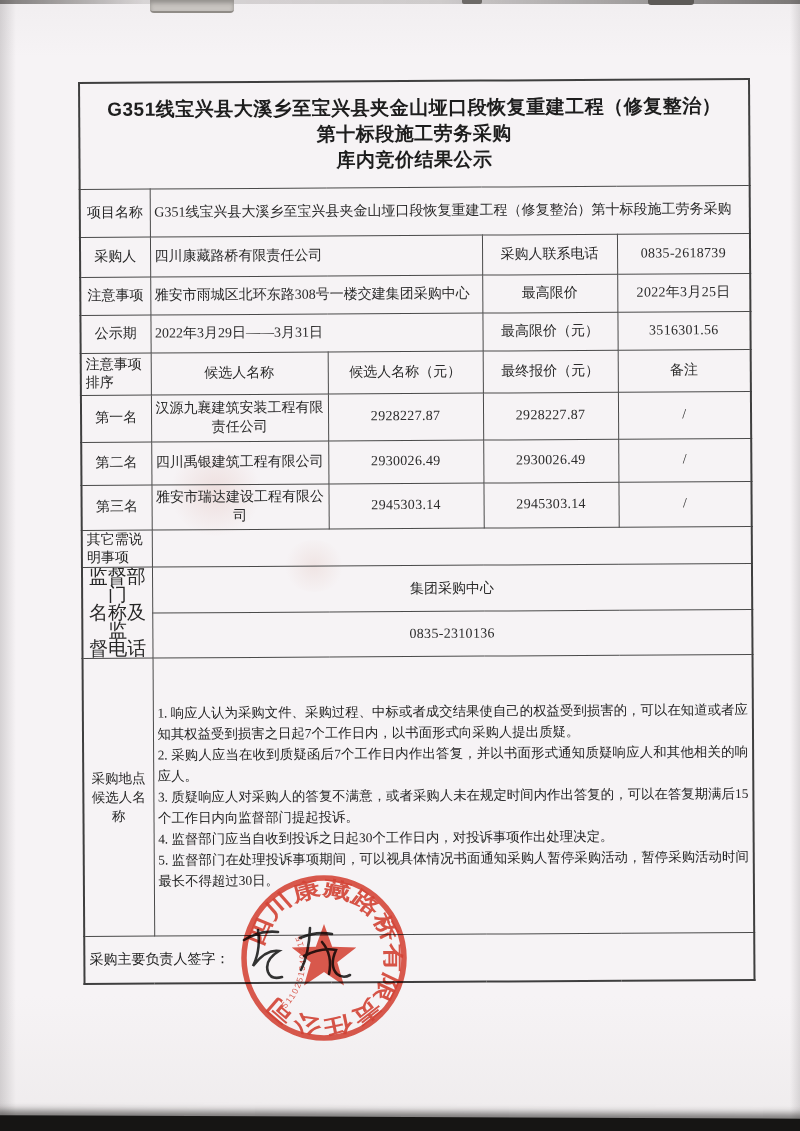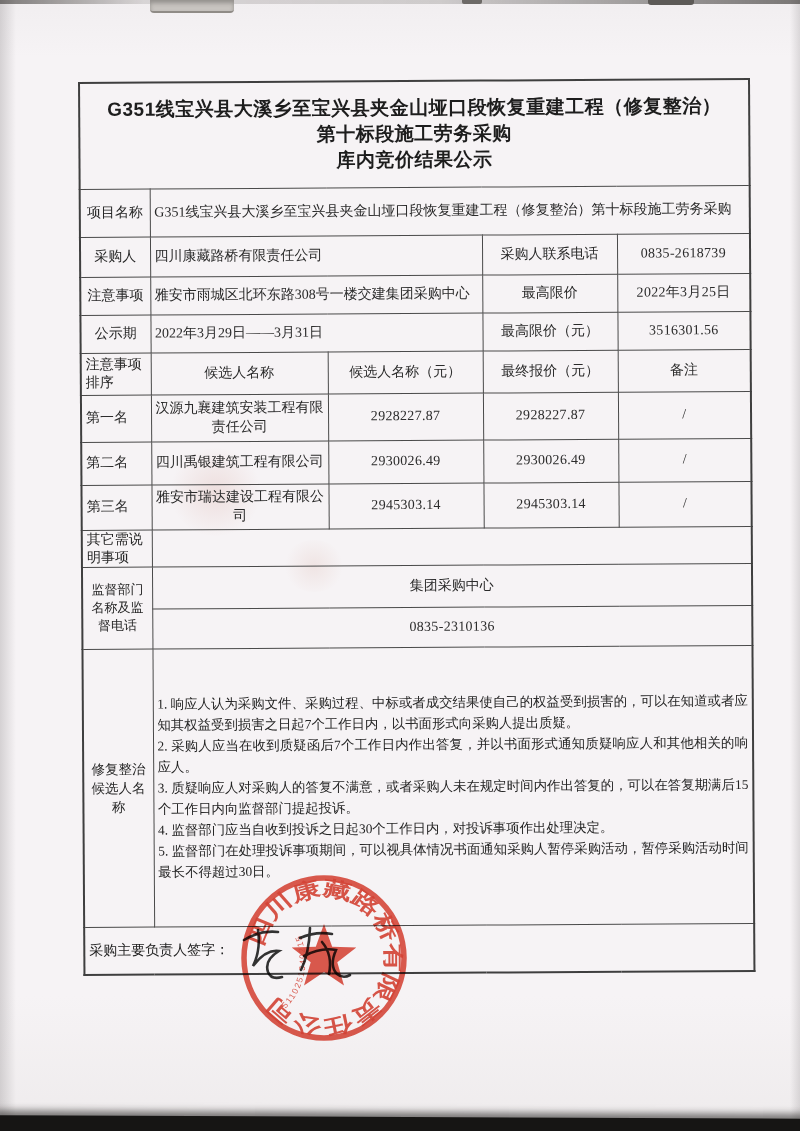--- a/index.html
+++ b/index.html
@@ -43,21 +43,21 @@
   .r-obj{height:278px;} .r-sign{height:48px;}
 
   td.title-cell{text-align:center;vertical-align:middle;padding:6px 2px;}
   .title-line{font-family:"Liberation Sans","DejaVu Sans",sans-serif;font-weight:700;
     font-size:19px;line-height:26px;color:#1d1d1d;letter-spacing:.5px;}
   td.lbl{text-align:center;font-size:14px;color:#262626;}
   td.lbl-left{text-align:left;padding:0 3px;font-size:13.5px;line-height:17px;color:#262626;}
   td.val{text-align:left;padding:0 6px;font-size:13.5px;color:#2a2a2a;}
   td.ctr{text-align:center;font-size:13.5px;color:#2a2a2a;}
   td.num{text-align:center;font-size:13.5px;letter-spacing:.3px;}
-  td.rank{font-size:13px;}
+  td.rank{text-align:center;font-size:13px;}
   td.slash{text-align:center;font-size:15px;}
   td.notes-cell{vertical-align:middle;padding:6px 8px;}
   .note-line{font-size:13.4px;line-height:21px;color:#242424;text-align:justify;}
   td.sign-cell{text-align:left;padding:0 6px;font-size:14.5px;color:#222;}
 
   .seal{position:absolute;left:224px;top:858px;width:200px;height:200px;
     mix-blend-mode:multiply;opacity:.95;z-index:5;}
   .sig{position:absolute;left:234px;top:908px;width:130px;height:86px;
     mix-blend-mode:multiply;z-index:6;}
 </style>
@@ -156,34 +156,34 @@
 
   <tr class="r-other">
     <td class="lbl-left">
       <div>其它需说</div>
       <div>明事项</div>
     </td>
     <td colspan="4" class="val"></td>
   </tr>
 
   <tr class="r-sup1">
-    <td rowspan="2" class="lbl" style="font-size:13px;line-height:18px;">
+    <td rowspan="2" class="lbl" style="font-size:19px;line-height:18px;">
       <div>监督部门</div>
       <div>名称及监</div>
       <div>督电话</div>
     </td>
     <td colspan="4" class="ctr">集团采购中心</td>
   </tr>
   <tr class="r-sup2">
     <td colspan="4" class="num">0835-2310136</td>
   </tr>
 
   <tr class="r-obj">
     <td class="lbl" style="font-size:13.5px;line-height:19px;">
-      <div>修复整治</div>
+      <div>采购地点</div>
       <div>候选人名称</div>
     </td>
     <td colspan="4" class="notes-cell">
       <div class="note-line">1. 响应人认为采购文件、采购过程、中标或者成交结果使自己的权益受到损害的，可以在知道或者应知其权益受到损害之日起7个工作日内，以书面形式向采购人提出质疑。</div>
       <div class="note-line">2. 采购人应当在收到质疑函后7个工作日内作出答复，并以书面形式通知质疑响应人和其他相关的响应人。</div>
       <div class="note-line">3. 质疑响应人对采购人的答复不满意，或者采购人未在规定时间内作出答复的，可以在答复期满后15个工作日内向监督部门提起投诉。</div>
       <div class="note-line">4. 监督部门应当自收到投诉之日起30个工作日内，对投诉事项作出处理决定。</div>
       <div class="note-line">5. 监督部门在处理投诉事项期间，可以视具体情况书面通知采购人暂停采购活动，暂停采购活动时间最长不得超过30日。</div>
     </td>
   </tr>

